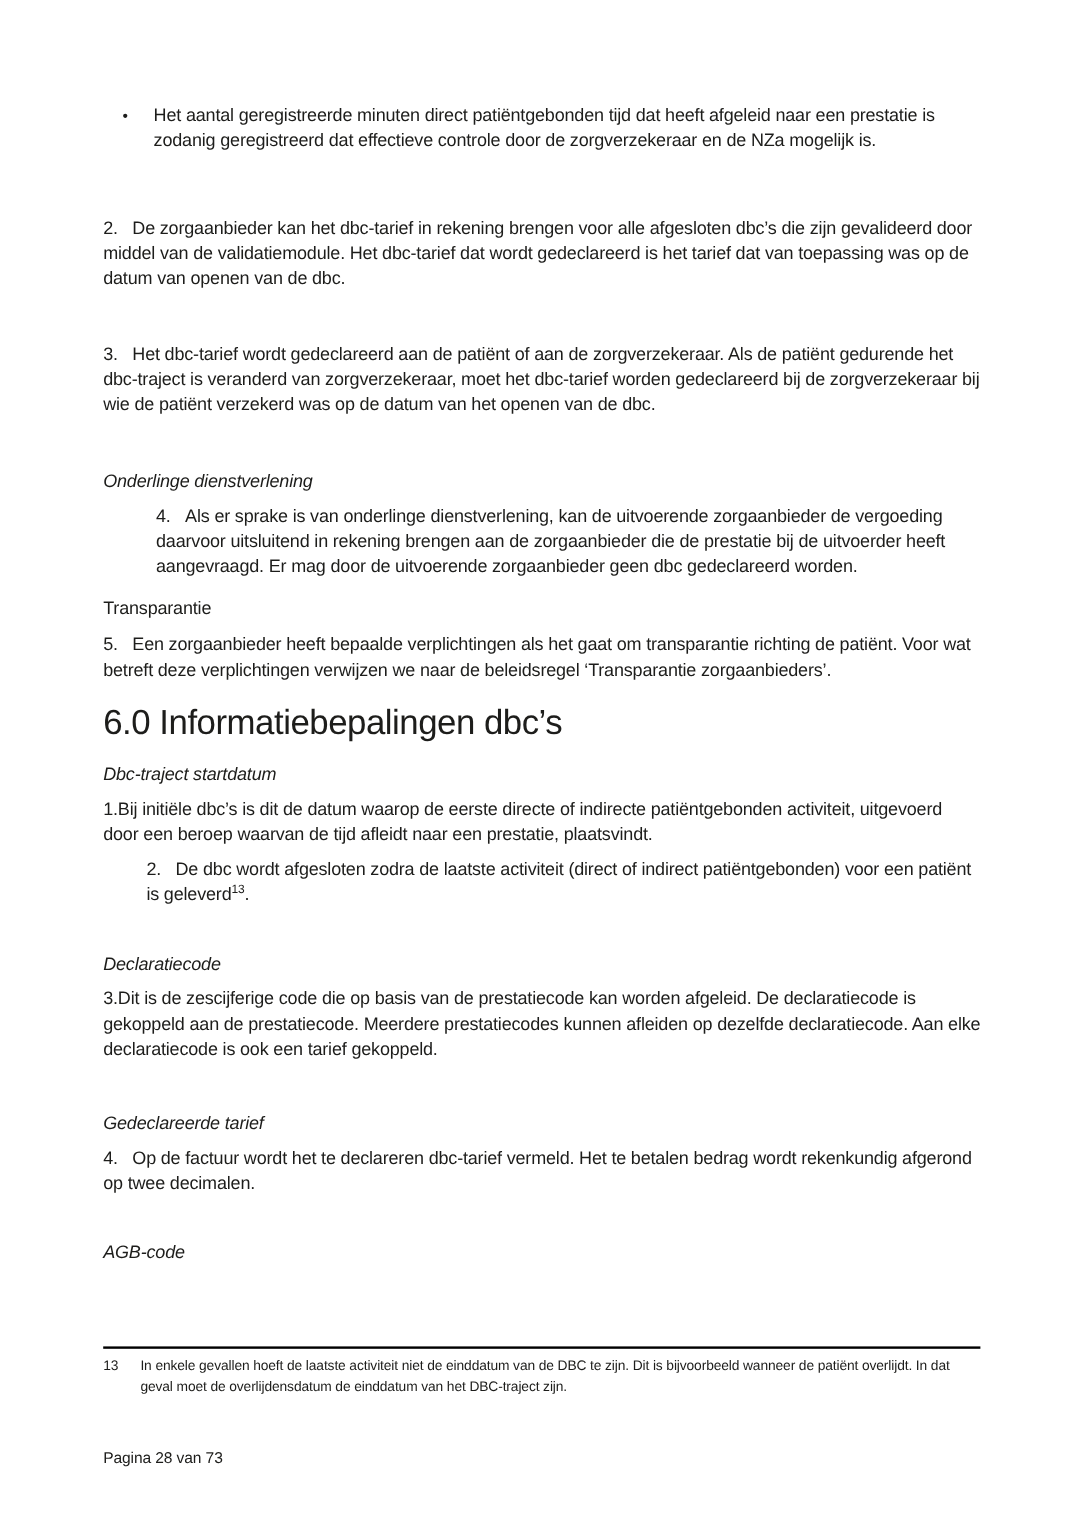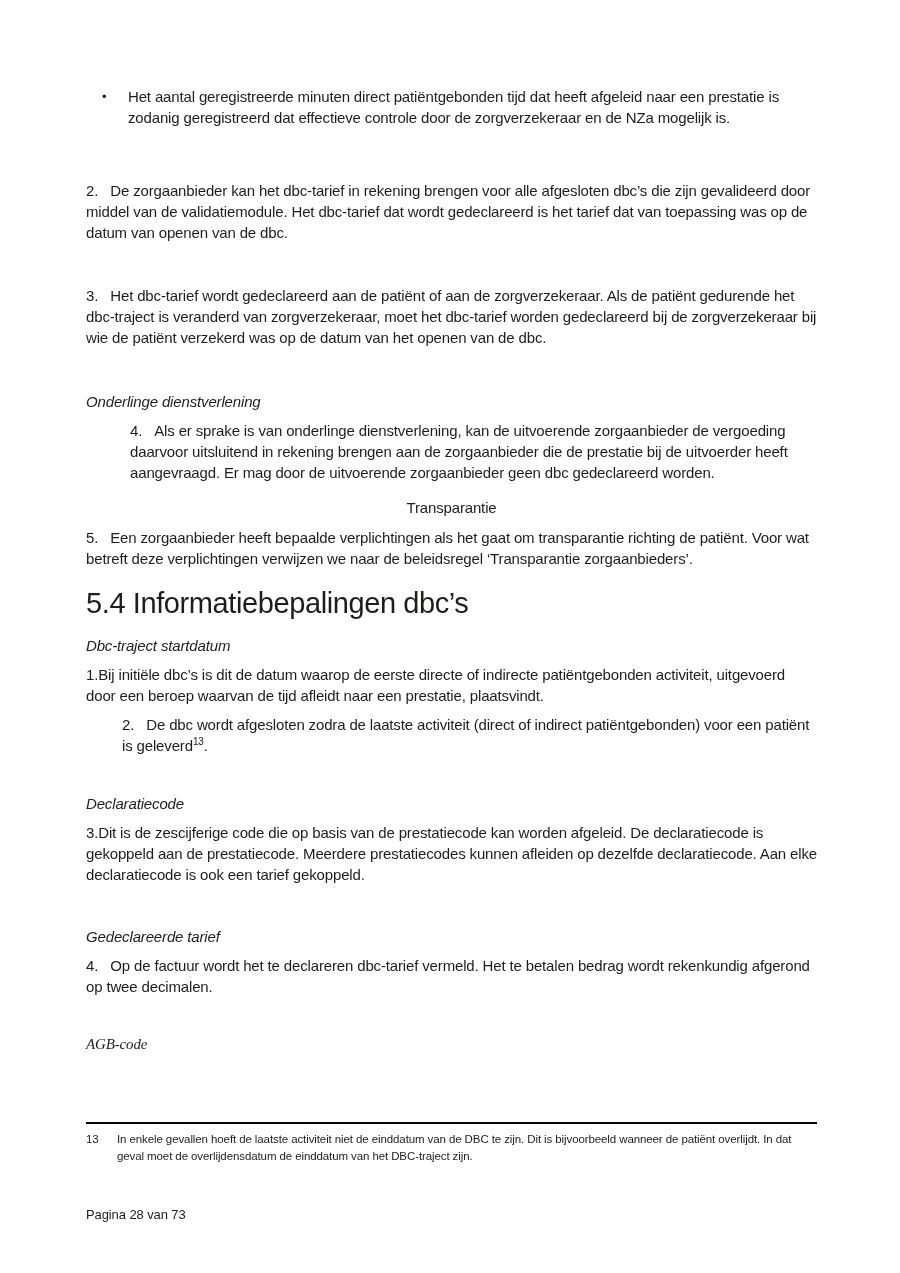--- a/index.html
+++ b/index.html
@@ -45,38 +45,38 @@
     margin: 0;
   }
   .sub-roman {
     font-size: 15px;
     line-height: 20px;
     letter-spacing: -0.15px;
     margin: 0;
   }
   .h-onderlinge  { margin-top: 44px; }
   .para-4        { margin-top: 8px; margin-left: 44px; }
-  .h-transparantie { margin-top: 15px; text-align: center; }
+  .h-transparantie { margin-top: 15px; }
   .para-5        { margin-top: 9px; }
   .section-heading {
     font-size: 29px;
     line-height: 34px;
     font-weight: 400;
     letter-spacing: -0.4px;
     margin: 17px 0 0 0;
   }
   .sub-startdatum   { margin-top: 16px; }
   .para-startdatum  { margin-top: 8px; }
   .sub-einddatum    { margin-top: 36px; }
   .para-einddatum   { margin-top: 8px; margin-left: 36px; }
   .sub-declaratie   { margin-top: 38px; }
   .para-declaratie  { margin-top: 8px; }
   .sub-tarief       { margin-top: 42px; }
   .para-tarief      { margin-top: 8px; }
-  .sub-agb          { margin-top: 37px; font-family: Liberation Serif, serif; }
+  .sub-agb          { margin-top: 37px; }
   sup.fnref {
     font-size: 10px;
     line-height: 0;
     vertical-align: 6px;
   }
   .footnote-block {
     position: absolute;
     left: 86px;
     top: 1122px;
     width: 731px;
@@ -127,21 +127,21 @@
     <p class="body-text para-3">3.&nbsp;&nbsp;&nbsp;Het dbc-tarief wordt gedeclareerd aan de patiënt of aan de zorgverzekeraar. Als de patiënt gedurende het dbc-traject is veranderd van zorgverzekeraar, moet het dbc-tarief worden gedeclareerd bij de zorgverzekeraar bij wie de patiënt verzekerd was op de datum van het openen van de dbc.</p>
 
     <p class="sub-italic h-onderlinge">Onderlinge dienstverlening</p>
 
     <p class="body-text para-4">4.&nbsp;&nbsp;&nbsp;Als er sprake is van onderlinge dienstverlening, kan de uitvoerende zorgaanbieder de vergoeding daarvoor uitsluitend in rekening brengen aan de zorgaanbieder die de prestatie bij de uitvoerder heeft aangevraagd. Er mag door de uitvoerende zorgaanbieder geen dbc gedeclareerd worden.</p>
 
     <p class="sub-roman h-transparantie">Transparantie</p>
 
     <p class="body-text para-5">5.&nbsp;&nbsp;&nbsp;Een zorgaanbieder heeft bepaalde verplichtingen als het gaat om transparantie richting de patiënt. Voor wat betreft deze verplichtingen verwijzen we naar de beleidsregel ‘Transparantie zorgaanbieders’.</p>
 
-    <h2 class="section-heading">5.4 Informatiebepalingen dbc’s</h2>
+    <h2 class="section-heading">6.0 Informatiebepalingen dbc’s</h2>
 
     <p class="sub-italic sub-startdatum">Dbc-traject startdatum</p>
 
     <p class="body-text para-startdatum">1.Bij initiële dbc’s is dit de datum waarop de eerste directe of indirecte patiëntgebonden activiteit, uitgevoerd door een beroep waarvan de tijd afleidt naar een prestatie, plaatsvindt.</p>
 
 
     <p class="body-text para-einddatum"><span>2.&nbsp;&nbsp;&nbsp;De dbc wordt afgesloten zodra de laatste activiteit (direct of indirect patiëntgebonden) voor een patiënt is geleverd</span><sup class="fnref">13</sup><span>.</span></p>
 
     <p class="sub-italic sub-declaratie">Declaratiecode</p>
 

